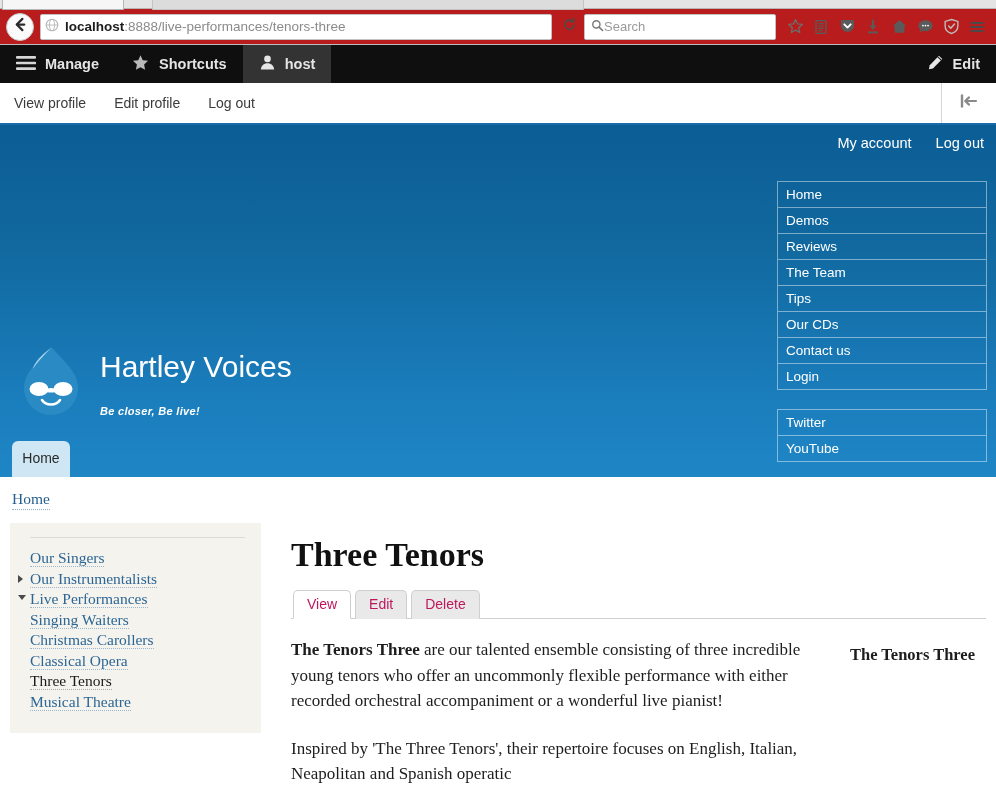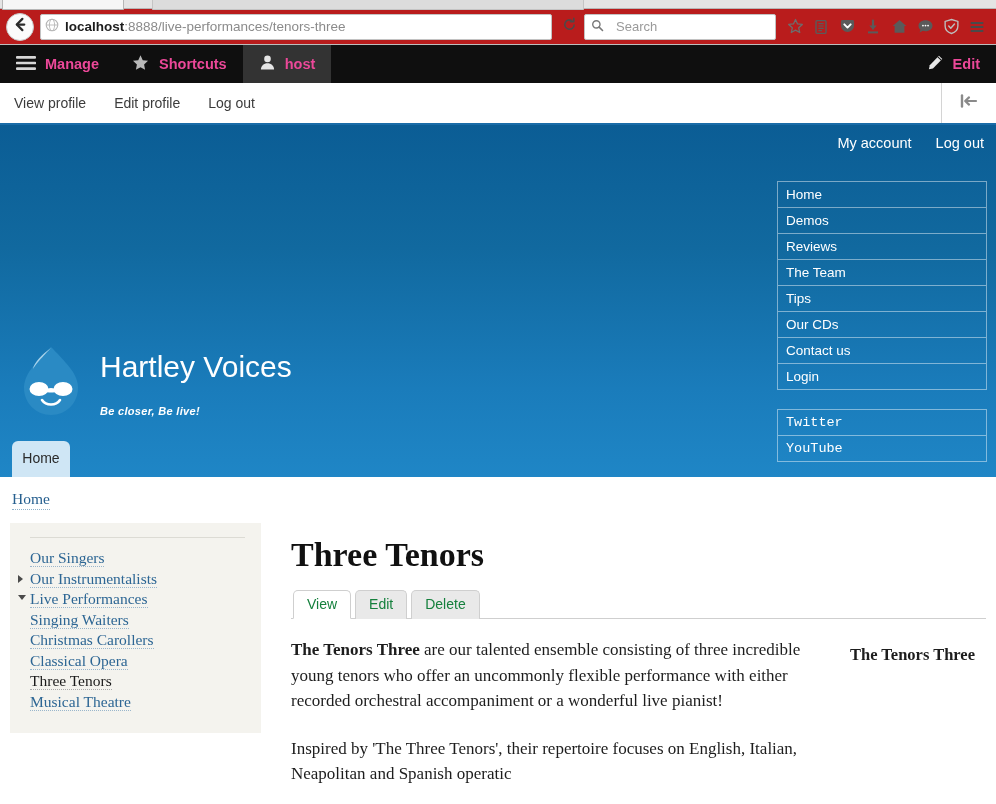--- a/index.html
+++ b/index.html
@@ -89,21 +89,21 @@
     border-radius: 2px;
     display: flex;
     align-items: center;
     padding: 0 6px;
     flex: none;
     margin-right: 6px;
   }
   .searchbar .sph {
     font-size: 13px;
     color: #9a9a9a;
-    margin-left: 12px;
+    margin-left: 0;
   }
   .tbicon {
     width: 26px; height: 26px;
     display: flex; align-items: center; justify-content: center;
     flex: none;
   }
 
   
   .admin-bar {
     height: 38px;
@@ -112,21 +112,21 @@
     align-items: stretch;
     color: #fff;
   }
   .admin-tab {
     display: flex;
     align-items: center;
     gap: 9px;
     padding: 0 16px;
     font-size: 14.5px;
     font-weight: bold;
-    color: #ec4899;
+    color: #e5e5e5;
   }
   .admin-tab.active { background: #333333; }
   .admin-spacer { flex: 1; }
 
   .admin-sub {
     height: 40px;
     background: #ffffff;
     border-bottom: 2px solid #1a6ca8;
     display: flex;
     align-items: center;
@@ -166,21 +166,21 @@
     text-decoration: none;
   }
   .menu-block {
     position: absolute;
     right: 9px;
     width: 208px;
     border: 1px solid rgba(255,255,255,.45);
     border-bottom: none;
   }
   .menu-block.primary { top: 56px; }
-  .menu-block.social  { top: 284px; font-family: Liberation Mono, monospace; }
+  .menu-block.social  { top: 284px; }
   .menu-block a {
     display: block;
     padding: 4px 8px;
     font-size: 13.5px;
     color: #ffffff;
     text-decoration: none;
     border-bottom: 1px solid rgba(255,255,255,.45);
     line-height: 17px;
   }
   .brand {
@@ -301,21 +301,21 @@
     display: flex;
     gap: 4px;
     margin: 14px 0 0 0;
     border-bottom: 1px solid #cfcfcf;
     padding-left: 2px;
   }
   .node-tabs a {
     display: block;
     padding: 5px 13px 6px;
     font-size: 14px;
-    color: #15803d;
+    color: #be185d;
     text-decoration: none;
     background: #e9e9e9;
     border: 1px solid #cfcfcf;
     border-bottom: none;
     border-radius: 5px 5px 0 0;
     position: relative;
     top: 1px;
   }
   .node-tabs a.active {
     background: #ffffff;

